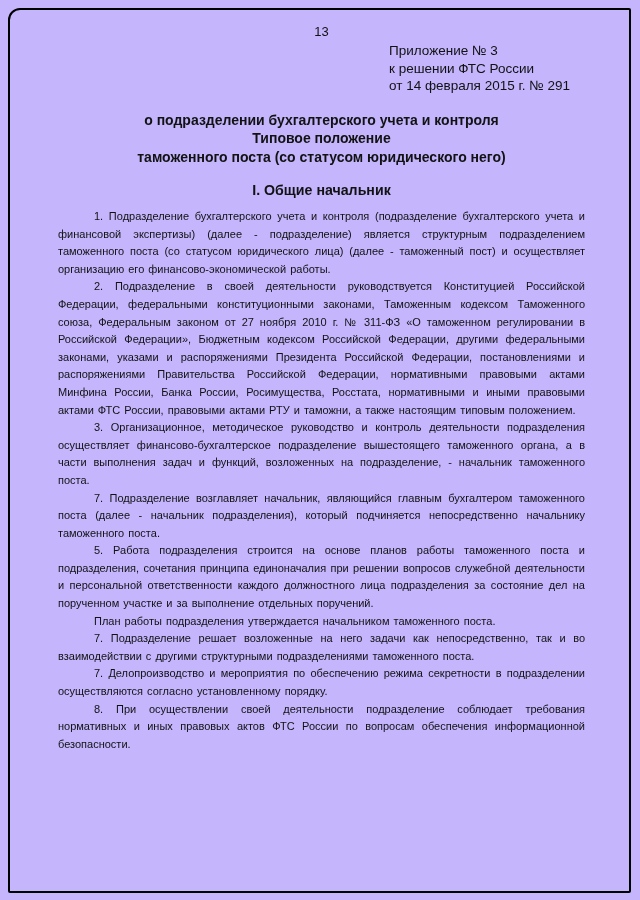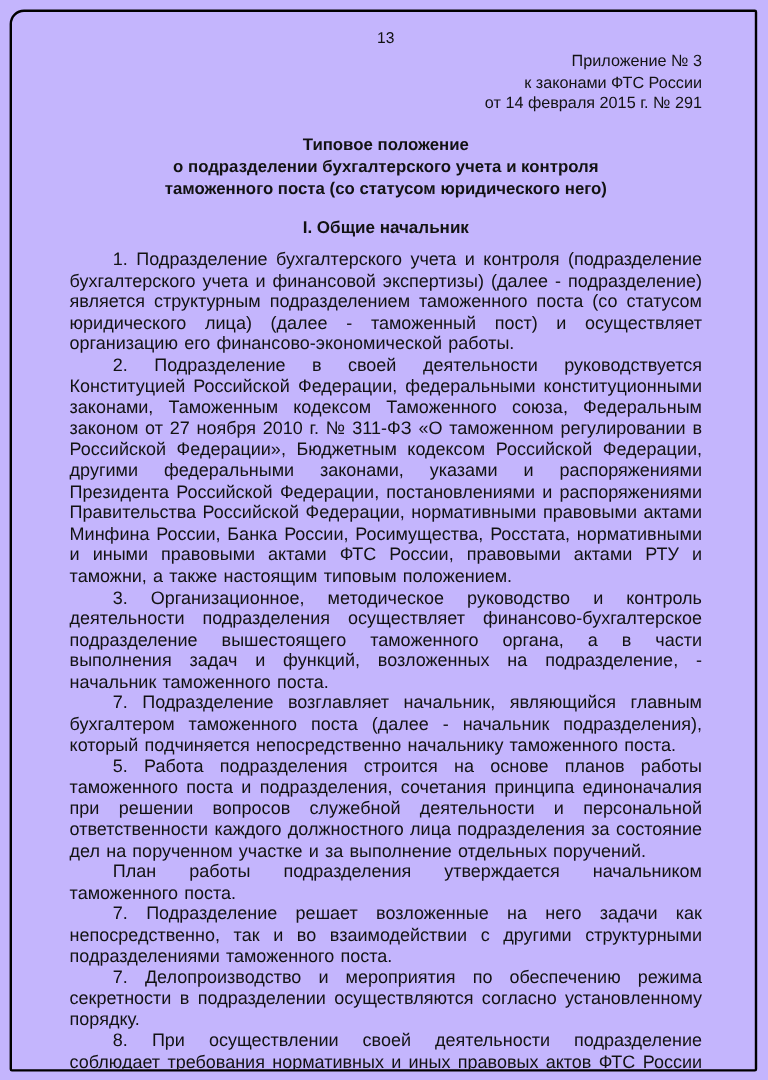--- a/index.html
+++ b/index.html
@@ -33,21 +33,21 @@
     text-align: center;
     font-size: 13px;
     line-height: 16px;
     margin-bottom: 2px;
   }
   .header-block {
     margin-left: auto;
     width: 196px;
     font-size: 13.5px;
     line-height: 17.5px;
-    text-align: right;
+    text-align: left;
   }
   .title-block {
     margin-top: 16px;
     text-align: center;
     font-weight: bold;
     font-size: 14px;
     line-height: 18.5px;
   }
   .section-heading {
     margin: 15px 0 0 0;
@@ -56,42 +56,42 @@
     font-size: 14.2px;
     line-height: 18px;
   }
   .body-text {
     margin-top: 9px;
   }
   .body-text p {
     margin: 0;
     text-indent: 36px;
     text-align: justify;
-    font-size: 15px;
+    font-size: 11px;
     line-height: 17.6px;
     word-spacing: 1px;
   }
 </style>
 </head>
 <body>
 
 <div class="page">
   <div class="frame">
 
     <div class="page-number">13</div>
 
     <div class="header-block">
       <div>Приложение № 3</div>
-      <div>к законами ФТС России</div>
+      <div>к решении ФТС России</div>
       <div>от 14 февраля 2015 г. № 291</div>
     </div>
 
     <div class="title-block">
+      <div>о подразделении бухгалтерского учета и контроля</div>
       <div>Типовое положение</div>
-      <div>о подразделении бухгалтерского учета и контроля</div>
       <div>таможенного поста (со статусом юридического него)</div>
     </div>
 
     <h2 class="section-heading">I. Общие начальник</h2>
 
     <div class="body-text">
       <p>1. Подразделение бухгалтерского учета и контроля (подразделение бухгалтерского учета и финансовой экспертизы) (далее - подразделение) является структурным подразделением таможенного поста (со статусом юридического лица) (далее - таможенный пост) и осуществляет организацию его финансово-экономической работы.</p>
       <p>2. Подразделение в своей деятельности руководствуется Конституцией Российской Федерации, федеральными конституционными законами, Таможенным кодексом Таможенного союза, Федеральным законом от 27 ноября 2010 г. № 311-ФЗ «О таможенном регулировании в Российской Федерации», Бюджетным кодексом Российской Федерации, другими федеральными законами, указами и распоряжениями Президента Российской Федерации, постановлениями и распоряжениями Правительства Российской Федерации, нормативными правовыми актами Минфина России, Банка России, Росимущества, Росстата, нормативными и иными правовыми актами ФТС России, правовыми актами РТУ и таможни, а также настоящим типовым положением.</p>
       <p>3. Организационное, методическое руководство и контроль деятельности подразделения осуществляет финансово-бухгалтерское подразделение вышестоящего таможенного органа, а в части выполнения задач и функций, возложенных на подразделение, - начальник таможенного поста.</p>
       <p>7. Подразделение возглавляет начальник, являющийся главным бухгалтером таможенного поста (далее - начальник подразделения), который подчиняется непосредственно начальнику таможенного поста.</p>

